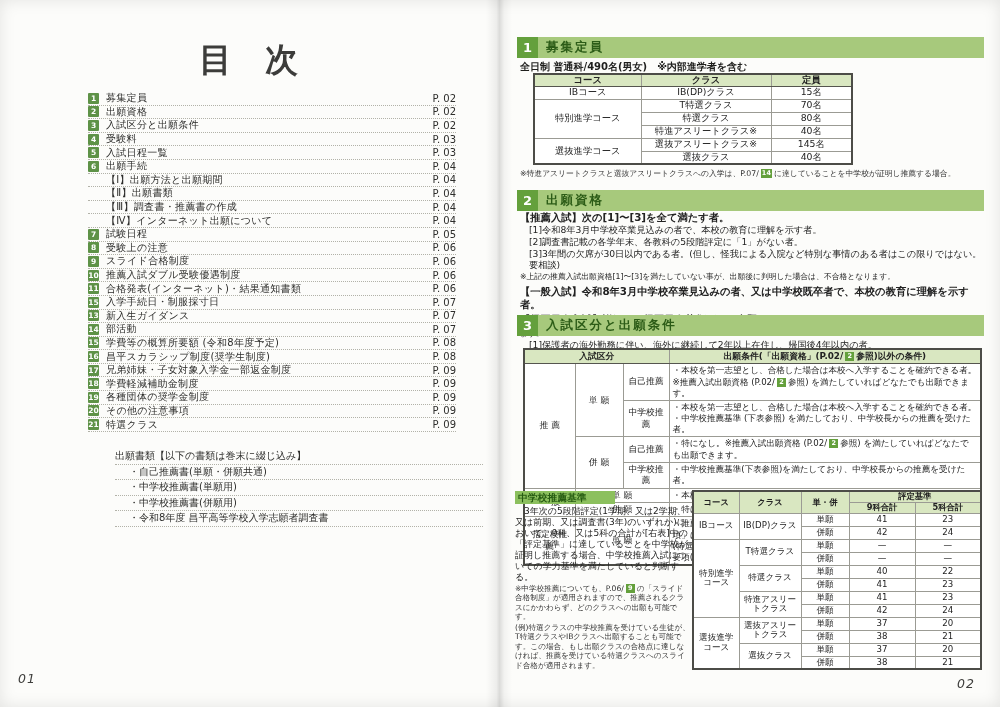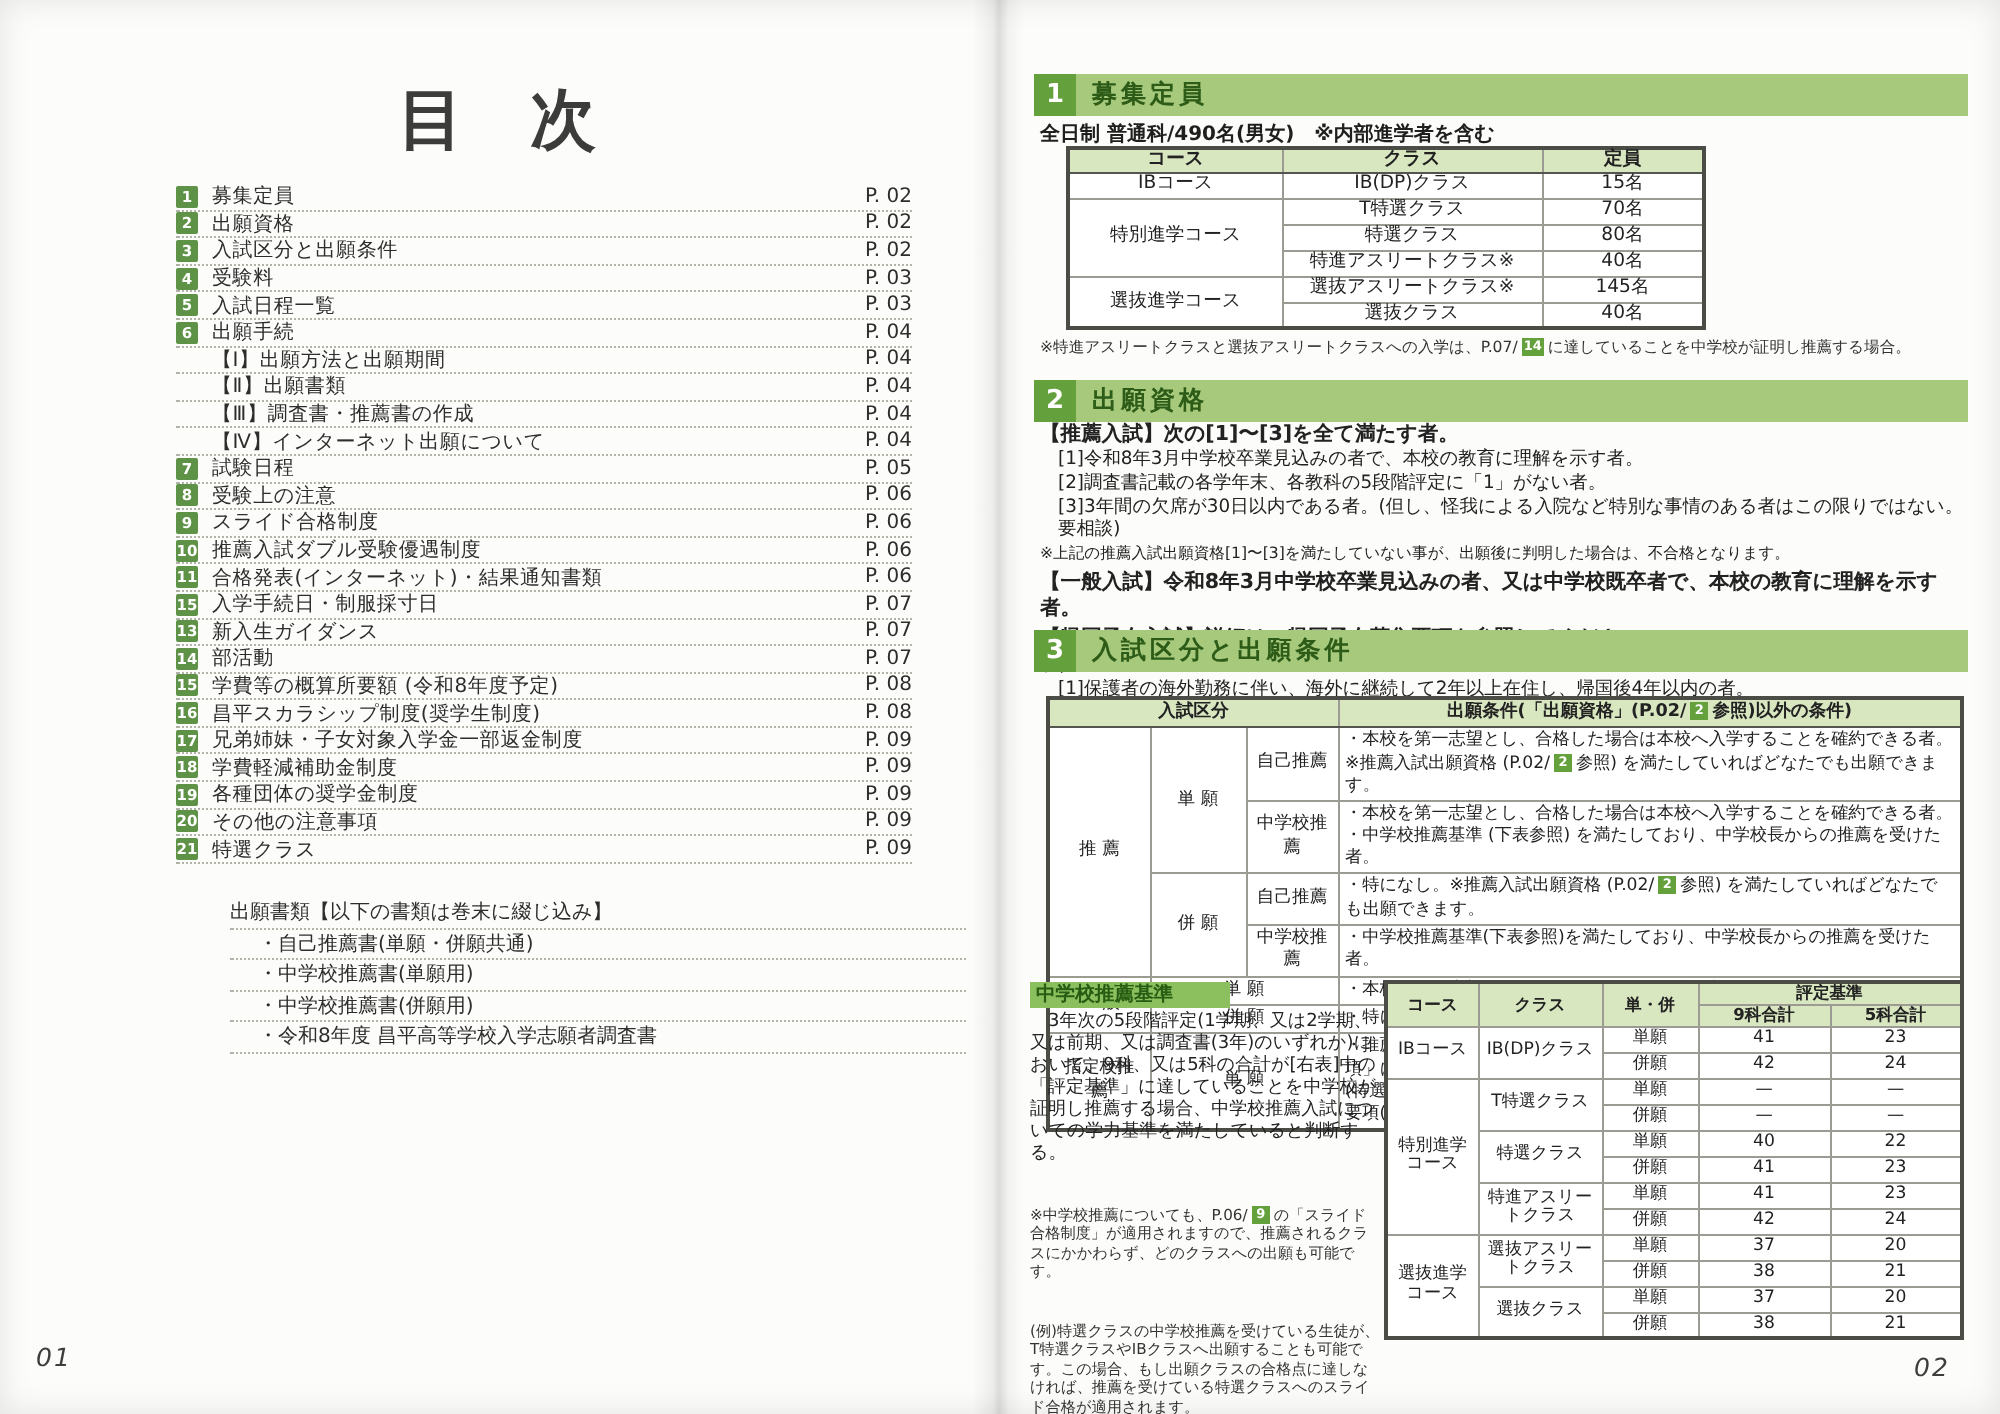--- a/index.html
+++ b/index.html
@@ -65,21 +65,21 @@
   .t3 th { background:#d9e7c1; text-align:center; height:12px; border-bottom:1.5px solid #55554f; }
   .t3 td.c { text-align:center; }
   .t3 td.cond { text-align:left; font-size:8.6px; }
   .t3 .rA { height:26px; } .t3 .rB { height:25px; } .t3 .rC { height:13px; } .t3 .rD { height:27px; }
 
   
   .kijun-label { position:absolute; left:18px; top:491px; width:100px; height:13px; background:#8cc05e;
                  color:#275c13; font-weight:bold; font-size:9.8px; line-height:13px; padding-left:3px; }
   .kijun-text { position:absolute; left:18px; top:506px; width:175px; color:#222; }
   .kijun-text .para { font-size:9px; line-height:1.22; }
-  .kijun-text .note { font-size:7.6px; line-height:1.25; margin-top:20px; color:#333; }
+  .kijun-text .note { font-size:7.6px; line-height:1.25; margin-top:1px; color:#333; }
   .tk { left:195px; top:490px; width:288px; font-size:8.6px; border:2px solid #4c4c47; }
   .tk th,.tk td { border:1px solid #9b9b94; text-align:center; padding:0 1px; line-height:1.1; color:#222; }
   .tk th { background:#d9e7c1; height:11px; font-size:8.3px; font-weight:bold; }
   .tk td { height:13px; }
   .tk tr.hei td { border-top:1px dotted #b9b9b0; }
   .tk tr.grp td { border-top:1.5px solid #55554f; }
 </style>
 </head>
 <body>
 

